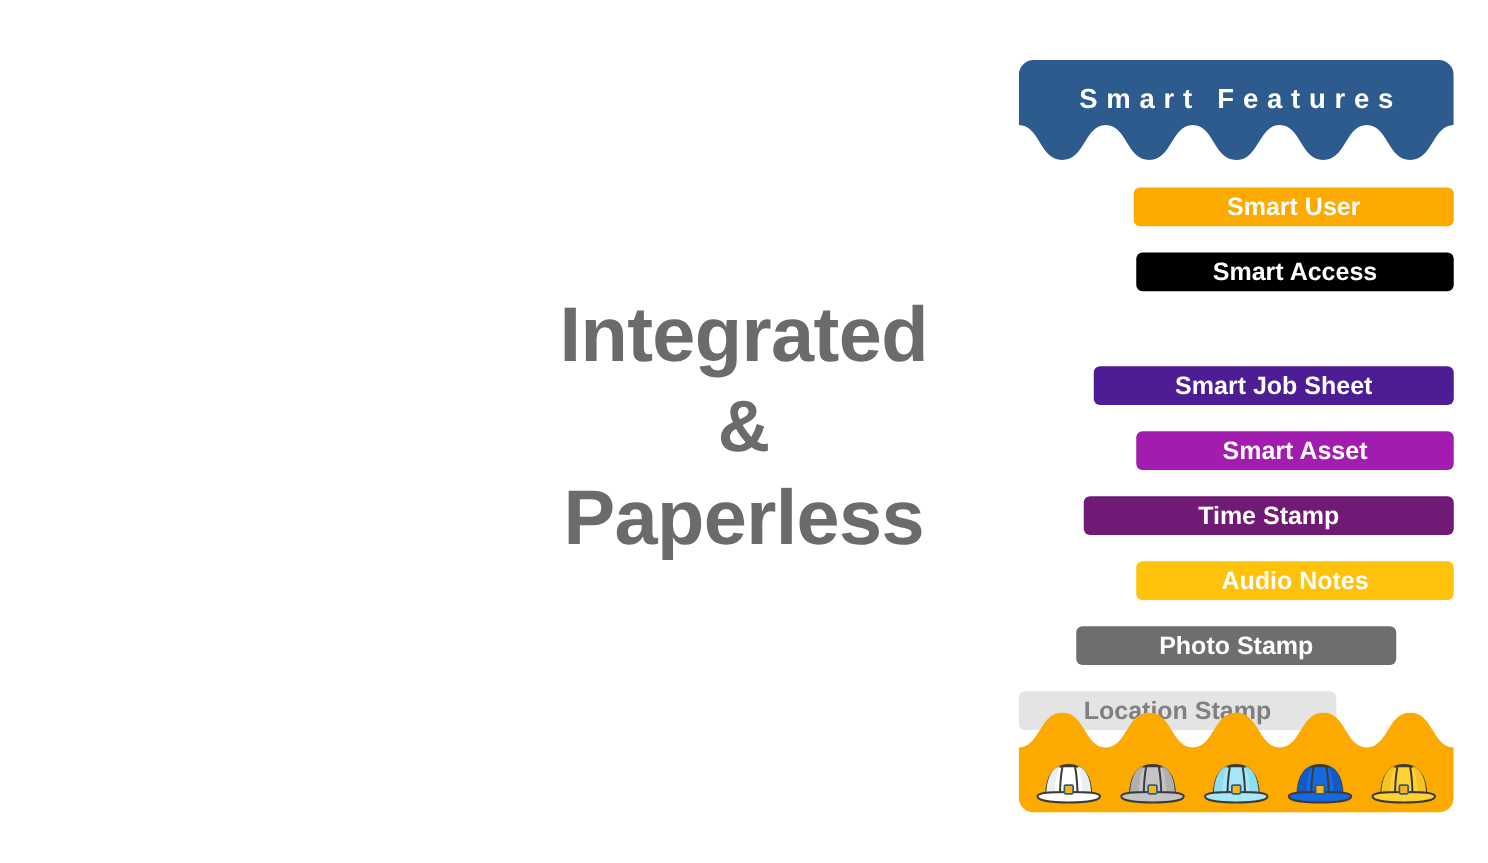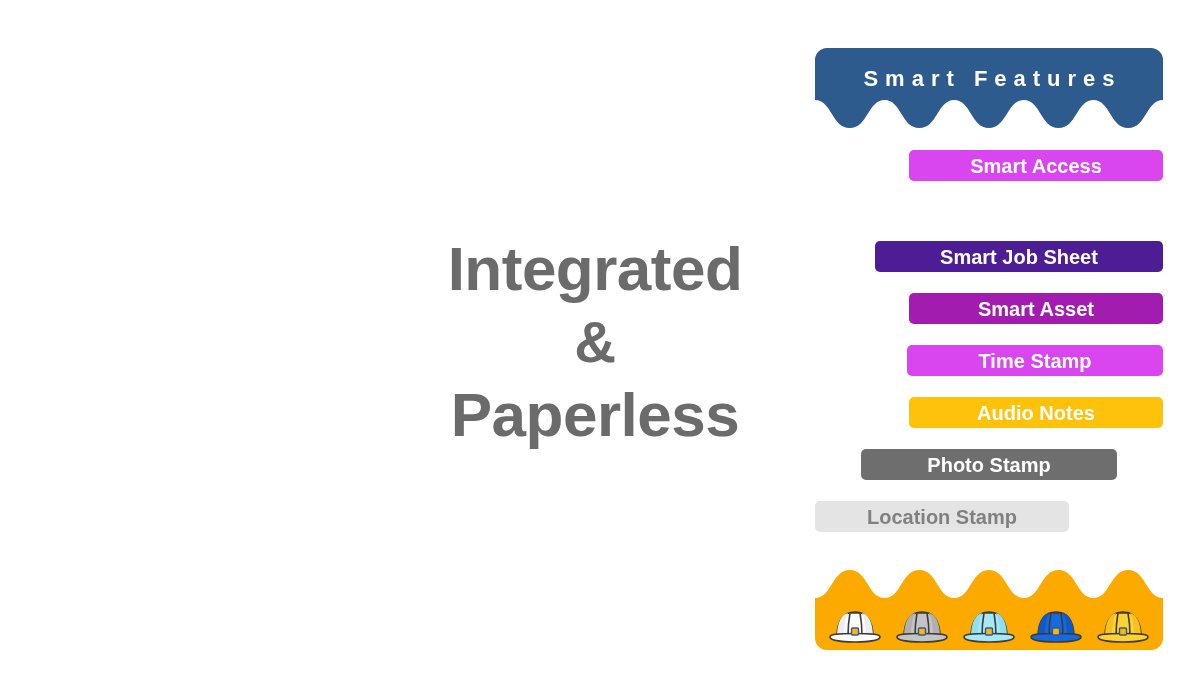--- a/index.html
+++ b/index.html
@@ -141,36 +141,41 @@
                C 86.4,80 86.4,52 69.6,52
                C 52.8,52 52.8,80 34.8,80
                C 16.8,80 16.8,52 0,52
                V12 A12,12 0 0 1 12,0 Z" fill="#2d5b8e"></path>
     </svg>
     <div id="panel-header-title" style="color: rgb(255, 255, 255);">Smart Features</div>
   </div>
 
   <div id="badge-list">
       <div style="display: flex; justify-content: flex-end;">
-        <div class="badge" style="width: 254px; background: #d946ef;">
+        <div class="badge" style="width: 256px; background: rgb(252, 169, 0);">
+          <span class="badge-label" style="color: rgb(255, 255, 255);">Smart User</span>
+        </div>
+      </div>
+      <div style="display: flex; justify-content: flex-end;">
+        <div class="badge" style="width: 254px; background: #000000;">
           <span class="badge-label" style="color: rgb(255, 255, 255);">Smart Access</span>
         </div>
       </div>
       <div style="display: flex; justify-content: flex-end;">
         <div class="badge" style="width: 288px; background: #4c1d95; margin-top: 39px;">
           <span class="badge-label" style="color: rgb(255, 255, 255);">Smart Job Sheet</span>
         </div>
       </div>
       <div style="display: flex; justify-content: flex-end;">
         <div class="badge" style="width: 254px; background: #a21caf;">
           <span class="badge-label" style="color: rgb(255, 255, 255);">Smart Asset</span>
         </div>
       </div>
       <div style="display: flex; justify-content: flex-end;">
-        <div class="badge" style="width: 256px; background: #d946ef;">
+        <div class="badge" style="width: 296px; background: #701a75;">
           <span class="badge-label" style="color: rgb(255, 255, 255);">Time Stamp</span>
         </div>
       </div>
       <div style="display: flex; justify-content: flex-end;">
         <div class="badge" style="width: 254px; background: rgb(255, 194, 10);">
           <span class="badge-label" style="color: rgb(255, 255, 255);">Audio Notes</span>
         </div>
       </div>
       <div style="display: flex; justify-content: center;">
         <div class="badge" style="width: 256px; background: rgb(110, 110, 110);">

